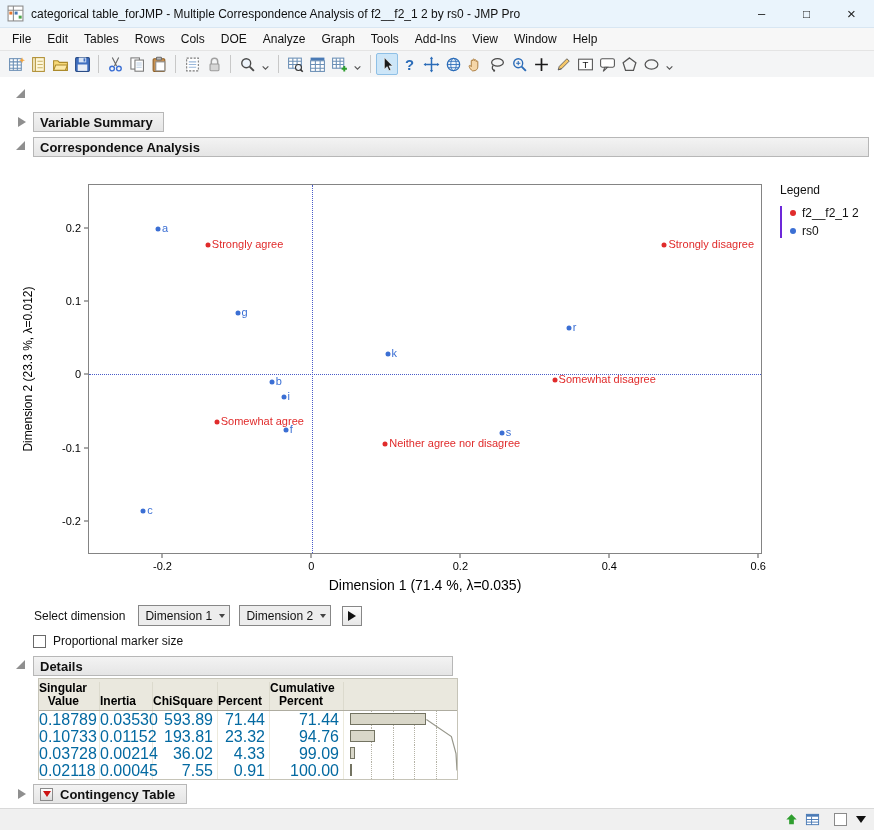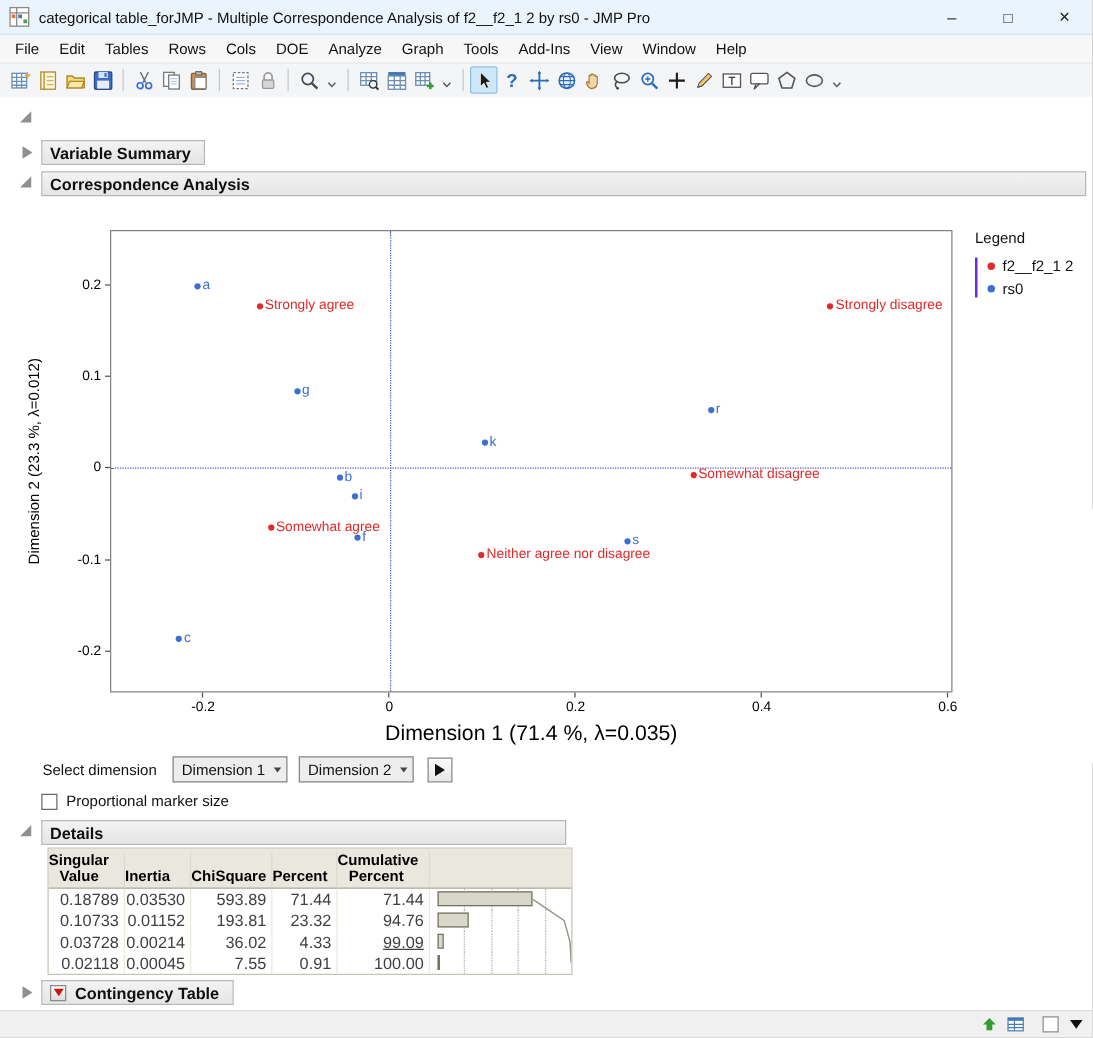--- a/index.html
+++ b/index.html
@@ -39,21 +39,21 @@
   #plot-wrap{position:absolute;left:88px;top:107px;width:674px;height:370px;}
   #plot{position:absolute;left:0;top:0;width:100%;height:100%;border:1px solid #848484;background:#fff;box-sizing:border-box;}
   .ref-x{position:absolute;top:0;bottom:0;width:0;border-left:1px dotted #4a5cc8;}
   .ref-y{position:absolute;left:0;right:0;height:0;border-top:1px dotted #4a5cc8;}
   .pt{position:absolute;width:5px;height:5px;border-radius:50%;transform:translate(-50%,-50%);z-index:2;}
   .pt-label{position:absolute;transform:translate(4px,-55%);font-size:11px;white-space:nowrap;z-index:2;}
   .xtick{position:absolute;top:100%;width:1px;height:4px;background:#555;transform:translateX(-50%);}
   .xtick-label{position:absolute;top:calc(100% + 6px);transform:translateX(-50%);font-size:11px;color:#000;}
   .ytick{position:absolute;right:100%;width:4px;height:1px;background:#555;transform:translateY(-50%);}
   .ytick-label{position:absolute;right:calc(100% + 7px);transform:translateY(-50%);font-size:11px;color:#000;white-space:nowrap;}
-  #x-axis-title{position:absolute;left:88px;top:500px;width:674px;text-align:center;font-size:17px;color:#000;}
+  #x-axis-title{position:absolute;left:88px;top:500px;width:674px;text-align:center;font-size:14px;color:#000;}
   #y-axis-wrap{position:absolute;left:20px;top:107px;width:16px;height:370px;display:flex;align-items:center;justify-content:center;}
   #y-axis-title{transform:rotate(-90deg);white-space:nowrap;font-size:12px;color:#000;}
 
   
   #legend{position:absolute;left:780px;top:106px;font-size:12px;color:#111;}
   #legend-title{margin-bottom:9px;}
   #legend-items{border-left:2px solid #6d28d9;padding-left:8px;}
   .legend-item{display:flex;align-items:center;margin:4px 0;}
   .legend-dot{width:6px;height:6px;border-radius:50%;margin-right:6px;flex:0 0 auto;}
 
@@ -71,21 +71,21 @@
   .checkbox{width:13px;height:13px;background:#fff;border:1px solid #6a6a6a;margin-right:7px;box-sizing:border-box;}
 
   
   #details-table{position:absolute;left:38px;top:601px;width:420px;border:1px solid #c6c4b8;background:#fff;box-sizing:border-box;}
   #dt-head{display:flex;height:32px;background:#eae8de;border-bottom:1px solid #aeaca0;box-sizing:border-box;align-items:flex-end;}
   .dt-hcell{box-sizing:border-box;padding:0 20px 2px 0;text-align:right;font-weight:bold;font-size:12px;line-height:13px;border-right:1px solid #dcdacd;}
   .dt-hcell div{height:13px;}
   .dt-hchart{position:relative;height:100%;box-sizing:border-box;}
   .dt-axis-tick{position:absolute;bottom:2px;transform:translateX(-50%);font-weight:bold;font-size:12px;}
   .dt-row{display:flex;height:17px;}
-  .dt-cell{box-sizing:border-box;padding-right:4px;text-align:right;font-size:13px;line-height:17px;border-right:1px solid #eceadd;color:#404040;}
+  .dt-cell{box-sizing:border-box;padding-right:4px;text-align:right;font-size:16px;line-height:17px;border-right:1px solid #eceadd;color:#0369a1;}
   .dt-chart-cell{position:relative;height:17px;box-sizing:border-box;}
   .dt-grid{position:absolute;top:0;bottom:0;width:0;border-left:1px dotted #b4b2a5;}
   .dt-bar{position:absolute;left:0;top:2px;height:12px;background:#d9d7c9;border:1px solid #737362;box-sizing:border-box;}
 
   
   .statusbar{position:absolute;left:0;bottom:0;width:874px;height:22px;background:#f0f0f0;border-top:1px solid #d9d9d9;display:flex;align-items:center;justify-content:flex-end;padding-right:8px;box-sizing:border-box;}
   .sb-icon{margin-left:6px;display:flex;}
   .sb-box{width:13px;height:13px;background:#fff;border:1px solid #8a8a8a;margin-left:14px;box-sizing:border-box;}
   .sb-caret{margin-left:9px;width:0;height:0;border-left:5px solid transparent;border-right:5px solid transparent;border-top:7px solid #111;}
 </style>
@@ -473,21 +473,21 @@
               <div class="dt-grid" style="left: 64.2px;"></div>
               <div class="dt-grid" style="left: 85.6px;"></div>
               <div class="dt-bar" style="width: 24.9524px;"></div>
             </div>
           </div>
           <div class="dt-row">
             <div class="dt-cell" style="width: 61px;">0.03728</div>
             <div class="dt-cell" style="width: 53px;">0.00214</div>
             <div class="dt-cell" style="width: 65px;">36.02</div>
             <div class="dt-cell" style="width: 52px;">4.33</div>
-            <div class="dt-cell" style="width: 74px; text-decoration: underline;">99.09</div>
+            <div class="dt-cell" style="width: 74px;">99.09</div>
             <div class="dt-chart-cell" style="width: 107px; margin-left: 6px;">
               <div class="dt-grid" style="left: 21.4px;"></div>
               <div class="dt-grid" style="left: 42.8px;"></div>
               <div class="dt-grid" style="left: 64.2px;"></div>
               <div class="dt-grid" style="left: 85.6px;"></div>
               <div class="dt-bar" style="width: 4.6331px;"></div>
             </div>
           </div>
           <div class="dt-row">
             <div class="dt-cell" style="width: 61px;">0.02118</div>

